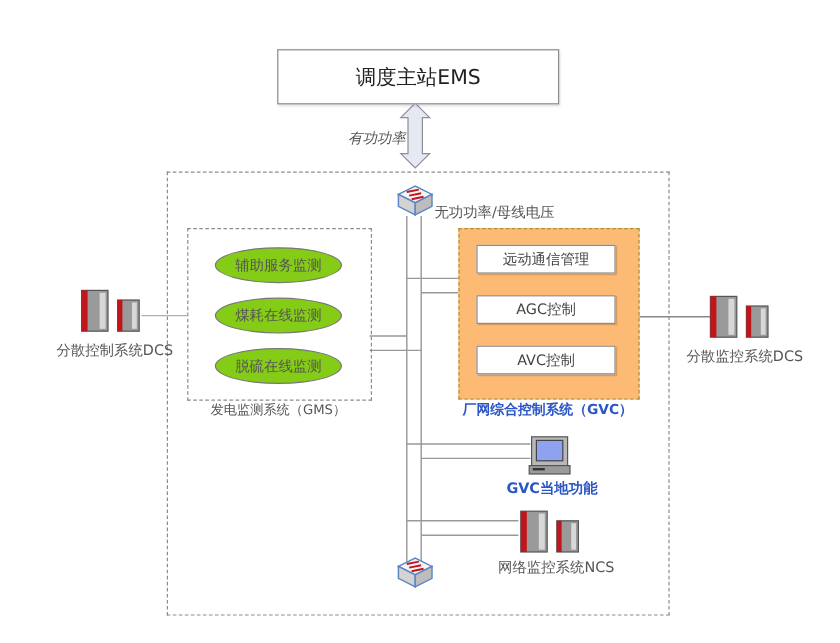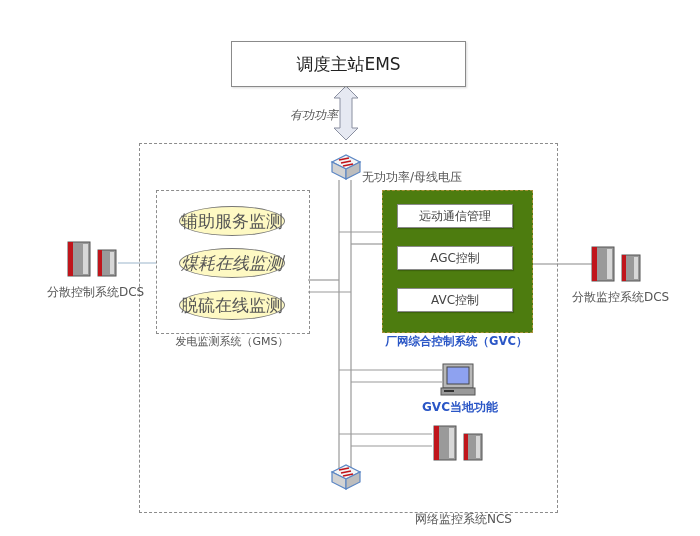--- a/index.html
+++ b/index.html
@@ -7,25 +7,25 @@
          font-family: "DejaVu Sans", "Liberation Sans", sans-serif; color: #555; }
   .abs { position: absolute; }
   .ems-box { left: 231px; top: 41px; width: 233px; height: 44px; border: 1px solid #8a8a8a;
              background: #fff; box-shadow: 1px 1px 2px rgba(0,0,0,0.15);
              display: flex; align-items: center; justify-content: center;
              font-size: 17px; color: #222; }
   .arrow-label { font-size: 12px; color: #555; }
   .outer { left: 139px; top: 143px; width: 417px; height: 368px; border: 1.5px dashed #8c8c8c; }
   .gms { left: 156px; top: 190px; width: 152px; height: 142px; border: 1.5px dashed #8c8c8c; }
   .ellipse { position: absolute; width: 104px; height: 28px; border: 1.2px solid #777;
-             border-radius: 50%; background: #fef9c3; display: flex; align-items: center;
-             justify-content: center; font-size: 17px; color: #555;
+             border-radius: 50%; background: #84cc16; display: flex; align-items: center;
+             justify-content: center; font-size: 12px; color: #555;
              font-family: "DejaVu Serif", serif; }
   .gms-label { left: 156px; top: 334px; width: 152px; text-align: center; font-size: 11px; color: #555; }
-  .gvc { left: 382px; top: 190px; width: 149px; height: 141px; background: #4d7c0f;
+  .gvc { left: 382px; top: 190px; width: 149px; height: 141px; background: #fdba74;
          border: 1.5px dashed #a8923a; }
   .gvc-item { position: absolute; left: 14px; width: 114px; height: 22px; background: #fff;
               border: 1px solid #8a8a8a; display: flex; align-items: center; justify-content: center;
               font-size: 12px; color: #444; box-shadow: 1px 1px 1px rgba(0,0,0,0.2); }
   .gvc-label { left: 382px; top: 334px; width: 149px; text-align: center; font-size: 11.5px;
                font-weight: bold; color: #2a56c6; }
   .side-label { font-size: 12px; color: #555; }
   .blue-label { font-size: 12px; font-weight: bold; color: #2a56c6; }
   svg.lines { position: absolute; left: 0; top: 0; }
 </style>
@@ -77,21 +77,21 @@
   <polygon points="3,10 17,3 31,10 17,17" fill="#f4f4f4" stroke="#5b86c4" stroke-width="1.2"></polygon>
   <polygon points="3,10 17,17 17,27 3,20" fill="#d3d3d3" stroke="#5b86c4" stroke-width="1.2"></polygon>
   <polygon points="31,10 17,17 17,27 31,20" fill="#bdbdbd" stroke="#5b86c4" stroke-width="1.2"></polygon>
   <line x1="10" y1="8" x2="20" y2="6" stroke="#c0151b" stroke-width="1.6"></line>
   <line x1="12" y1="11" x2="22" y2="9" stroke="#c0151b" stroke-width="1.6"></line>
   <line x1="14" y1="14" x2="24" y2="12" stroke="#c0151b" stroke-width="1.6"></line>
 </svg>
 
 <div class="abs gms">
   <div class="ellipse" style="left:22px; top:15px;">辅助服务监测</div>
-  <div class="ellipse" style="left:22px; top:57px;font-style:italic;">煤耗在线监测</div>
+  <div class="ellipse" style="left:22px; top:57px;">煤耗在线监测</div>
   <div class="ellipse" style="left:22px; top:99px;">脱硫在线监测</div>
 </div>
 <div class="abs gms-label">发电监测系统（GMS）</div>
 
 <div class="abs gvc">
   <div class="gvc-item" style="top:13px;">远动通信管理</div>
   <div class="gvc-item" style="top:55px;">AGC控制</div>
   <div class="gvc-item" style="top:97px;">AVC控制</div>
 </div>
 <div class="abs gvc-label">厂网综合控制系统（GVC）</div>
@@ -125,13 +125,13 @@
 <div class="abs blue-label" style="left:422px; top:399px;">GVC当地功能</div>
 
 <svg class="abs" style="left:432px; top:424px;" width="54" height="38">
   <rect x="2" y="2" width="22" height="34" fill="#9a9a9a" stroke="#555"></rect>
   <rect x="2" y="2" width="5" height="34" fill="#c0151b"></rect>
   <rect x="17" y="4" width="5" height="30" fill="#d8d8d8"></rect>
   <rect x="32" y="10" width="18" height="26" fill="#9a9a9a" stroke="#555"></rect>
   <rect x="32" y="10" width="4" height="26" fill="#c0151b"></rect>
   <rect x="44" y="12" width="4" height="22" fill="#d8d8d8"></rect>
 </svg>
-<div class="abs side-label" style="left:415px; top:465px;margin-top:46px;">网络监控系统NCS</div>
+<div class="abs side-label" style="left:415px; top:465px;">网络监控系统NCS</div>
 
 </body></html>

